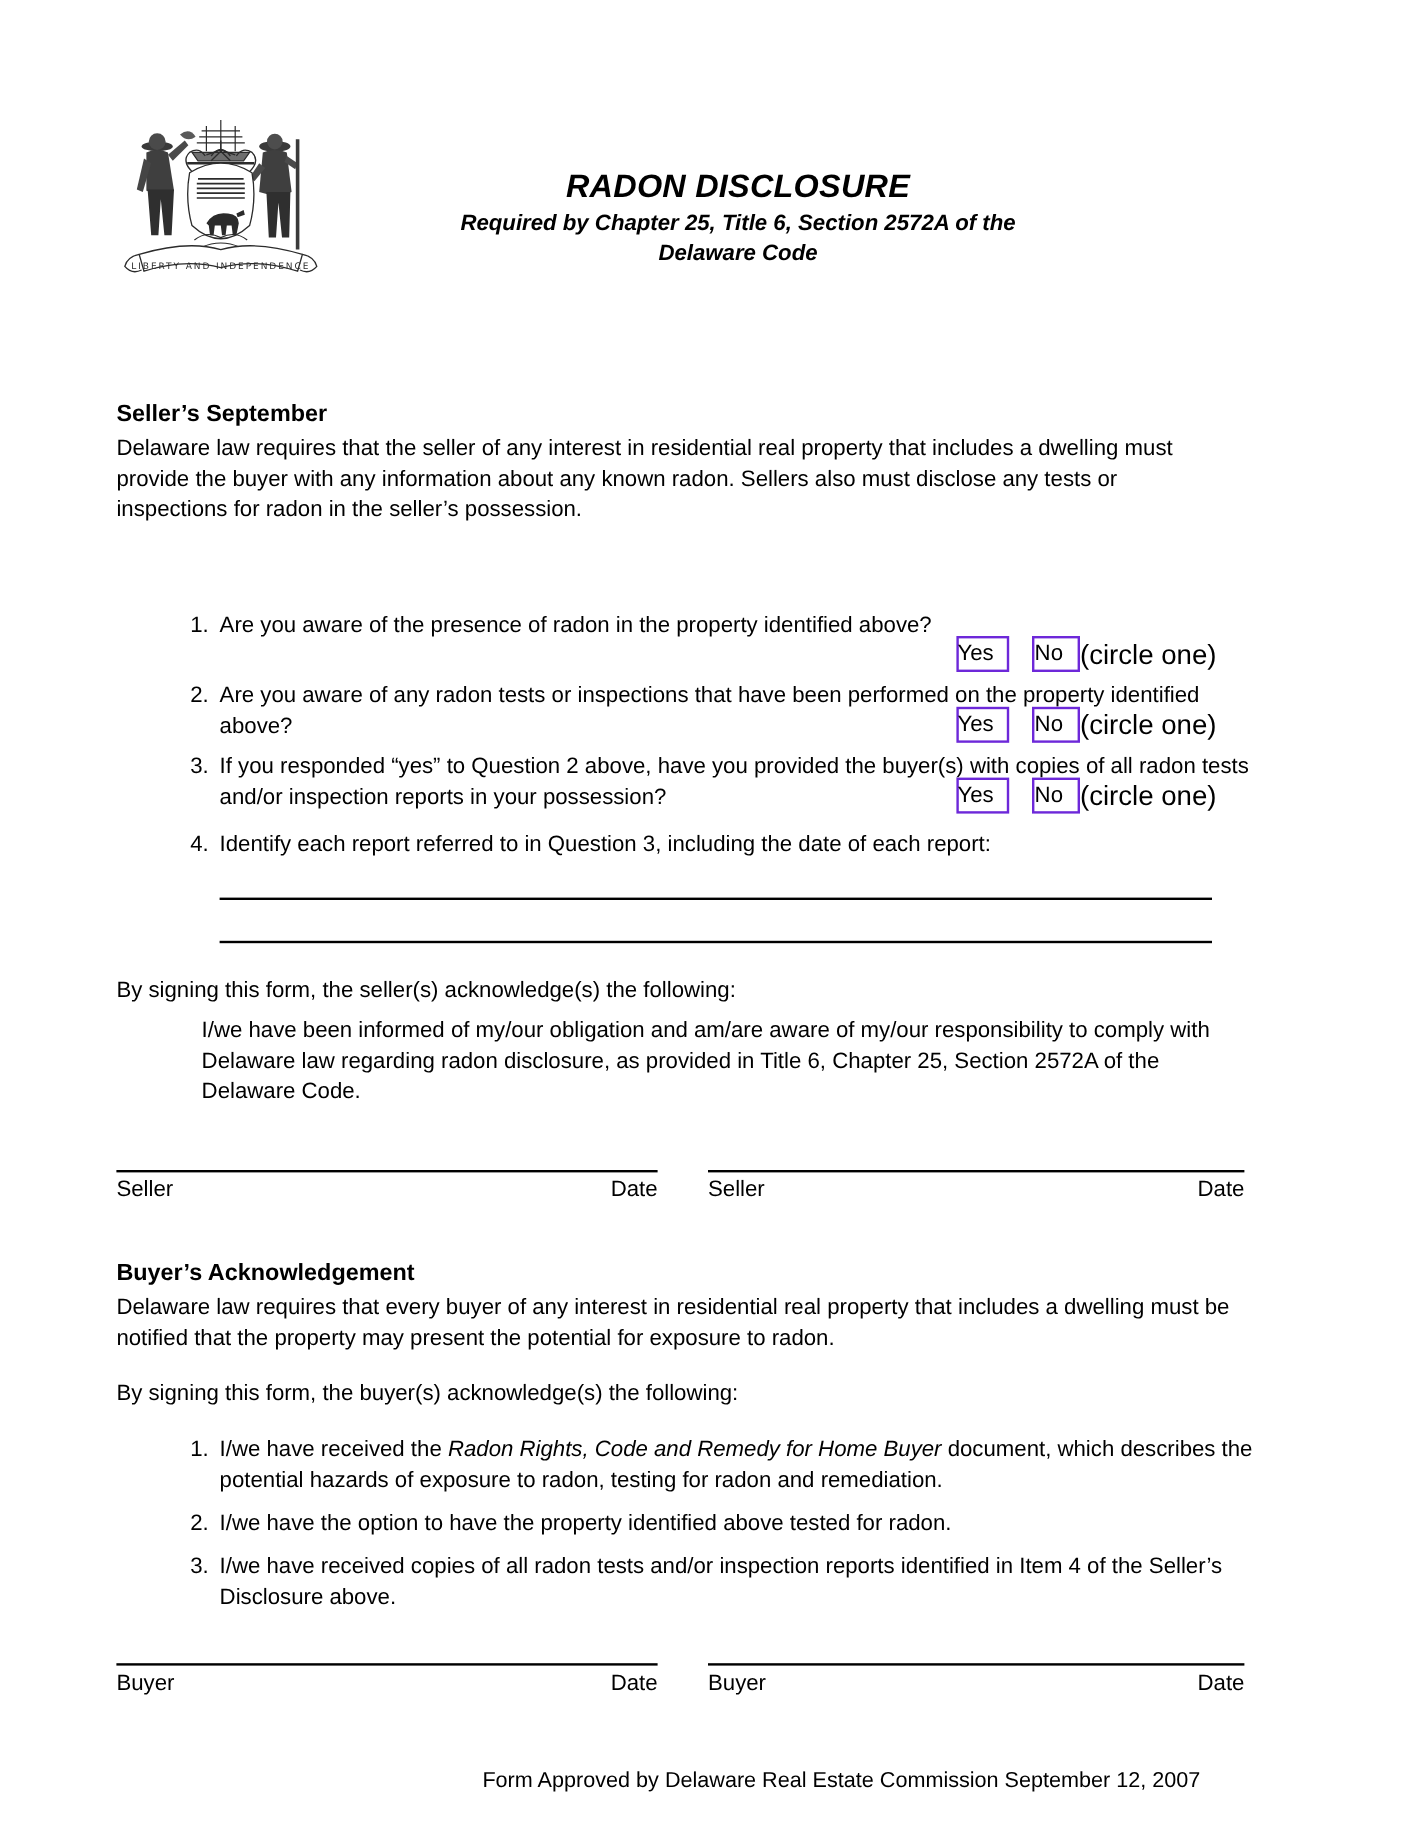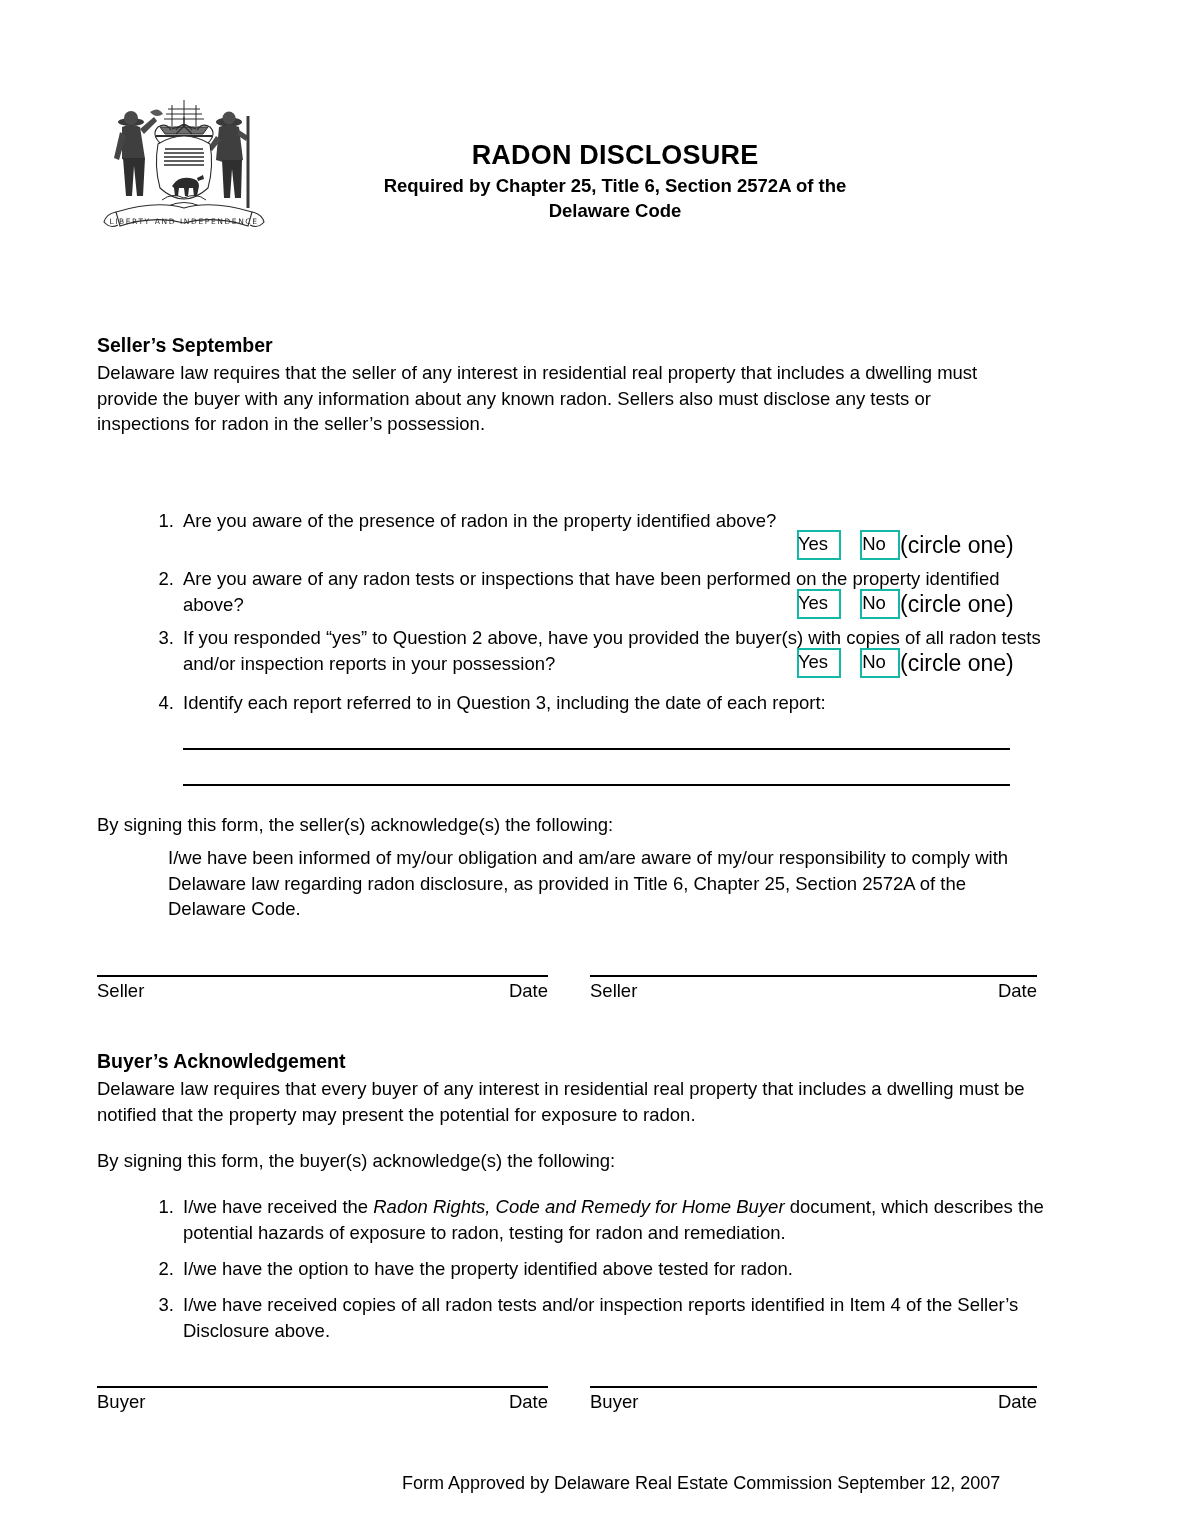--- a/index.html
+++ b/index.html
@@ -35,20 +35,21 @@
     height: 152px;
   }
   .seal svg { display: block; width: 172px; height: 152px; }
 
   .title-block {
     position: absolute;
     left: 280px;
     top: 44px;
     width: 670px;
     text-align: center;
+    font-style: italic;
   }
   .doc-title {
     font-size: 27px;
     font-weight: bold;
     letter-spacing: 0.2px;
     line-height: 1.12;
     margin: 0;
   }
   .doc-subtitle {
     font-size: 18.5px;
@@ -112,21 +113,21 @@
     font-size: 18.5px;
   }
 
   
   .answer-row {
     position: absolute;
     display: flex;
     align-items: center;
   }
   .ynbox {
-    border: 2px solid #14b8a6;
+    border: 2px solid #6d28d9;
     background: #ffffff;
     font-size: 18.5px;
     line-height: 1;
     padding: 3px 14px 4px 2px;
     text-align: center;
     box-sizing: border-box;
     height: 30px;
     display: flex;
     align-items: center;
     justify-content: center;

